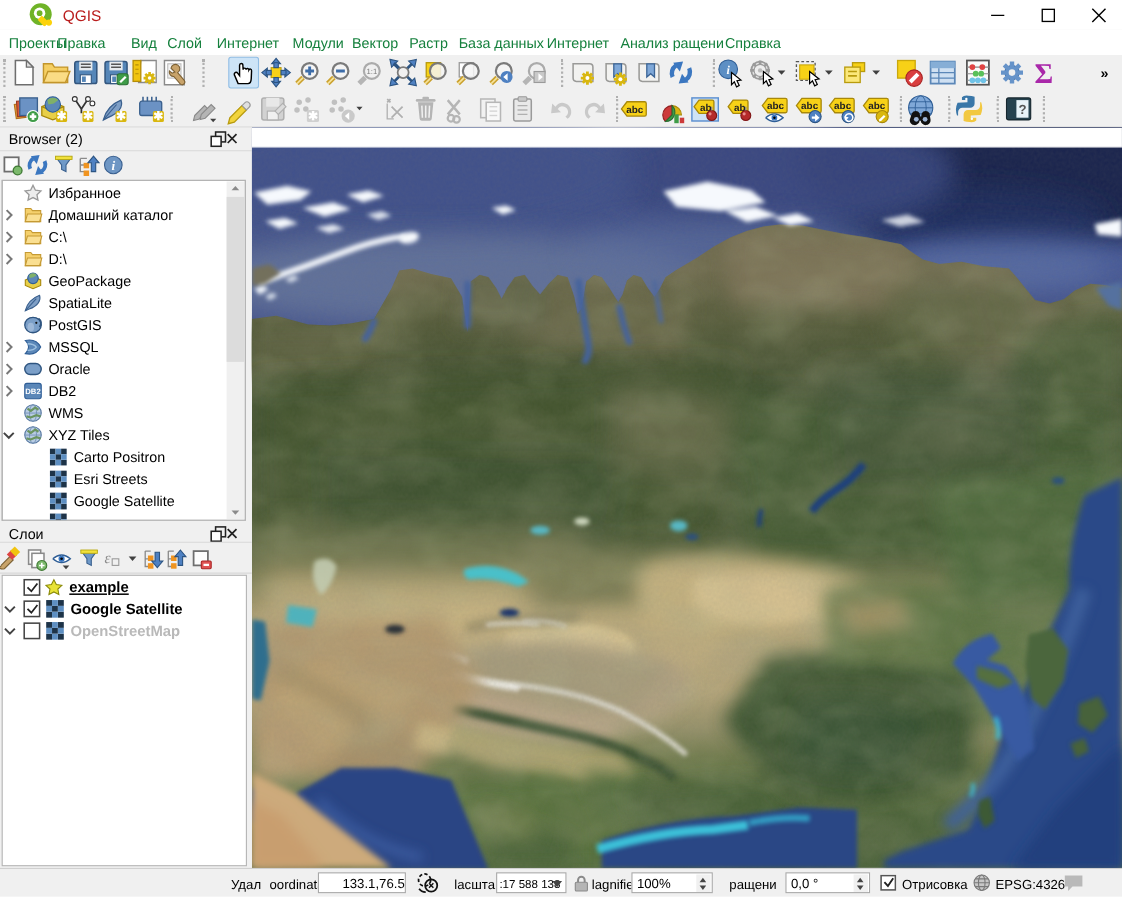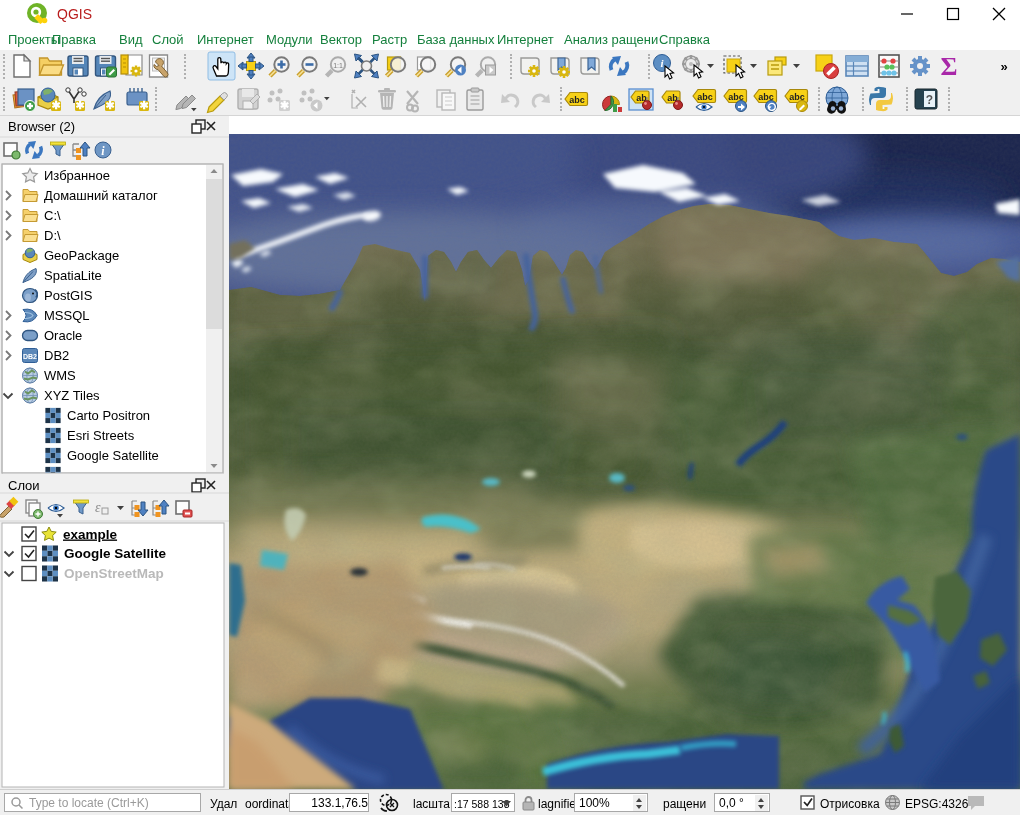--- a/index.html
+++ b/index.html
@@ -1023,27 +1023,20 @@
 </g>
 <path d="M374,58 l40,-9 l40,8 l13,11 l-41,8 l-40,-4 z"></path>
 <path d="M430,76 l28,-4 l20,8 l-28,6 z"></path>
 <path d="M474,82 l22,-4 l15,7 l-22,4 z"></path>
 <path d="M572,84 l24,-5 l16,7 l-23,4 z" opacity="0.8"></path>
 <path d="M766,88 l25,-5 l0,16 l-22,-2 z"></path>
 </g>
 <rect x="0" y="0" width="791" height="18" fill="#ffffff"></rect>
 </svg></div>
 <div id="statusbar">
-<div class="sb" style="left:4px;width:197px;color:#9a9a9a;">
-<svg width="14" height="14" style="position:absolute;left:5px;top:2px" viewBox="0 0 14 14">
-        <circle cx="6" cy="6" r="4" fill="none" stroke="#9a9a9a" stroke-width="1.5"></circle>
-        <line x1="9" y1="9" x2="12.5" y2="12.5" stroke="#9a9a9a" stroke-width="1.5"></line>
-      </svg>
-<span style="position:absolute;left:24px;top:2px">Type to locate (Ctrl+K)</span>
-</div>
 <span class="sblabel" style="left:210px">Удал</span>
 <span class="sblabel" style="left:245px">oordinatа</span>
 <div class="sb" style="left:289px;width:80px;text-align:right;"><span style="position:relative;top:2px">133.1,76.5</span></div>
 <svg width="24" height="22" style="position:absolute;left:377px;top:2px" viewBox="0 0 24 22">
       <g stroke="#111" fill="none" stroke-width="1.6">
         <circle cx="9" cy="8" r="5.5" stroke-dasharray="3 2"></circle>
         <circle cx="15" cy="13" r="5.5"></circle>
         <path d="M13,11 l4,4 m0,-4 l-4,4" stroke-width="1.3"></path>
         <path d="M4,16 q2,3 6,3"></path>
       </g>
@@ -1058,21 +1051,21 @@
 <svg width="15" height="16" style="position:absolute;left:521px;top:5px" viewBox="0 0 15 16">
       <rect x="2" y="7" width="11" height="8" rx="1" fill="#b5b5b5" stroke="#8a8a8a"></rect>
       <path d="M4.5,7 v-2 a3,3 0 0 1 6,0 v2" fill="none" stroke="#8a8a8a" stroke-width="1.8"></path>
     </svg>
 <span class="sblabel" style="left:538px">lagnifie</span>
 <div class="sb" style="left:574px;width:74px;">
 <span style="position:absolute;left:4px;top:2px">100%</span>
 <div class="spin"></div>
 </div>
 <span class="sblabel" style="left:663px">ращени</span>
-<div class="sb" style="left:714px;width:56px;">
+<div class="sb" style="left:714px;width:77px;">
 <span style="position:absolute;left:4px;top:2px">0,0 °</span>
 <div class="spin"></div>
 </div>
 <svg width="15" height="15" style="position:absolute;left:800px;top:5px" viewBox="0 0 15 15">
       <rect x="1" y="1" width="13" height="13" fill="#fff" stroke="#555" stroke-width="1.4"></rect>
       <path d="M4,7 l3.2,3.4 l4.8,-7" fill="none" stroke="#222" stroke-width="1.7"></path>
     </svg>
 <span class="sblabel" style="left:820px">Отрисовка</span>
 <svg width="17" height="17" style="position:absolute;left:884px;top:4px" viewBox="0 0 17 17">
       <circle cx="8.5" cy="8.5" r="7" fill="#c8c8c8" stroke="#7a7a7a"></circle>

